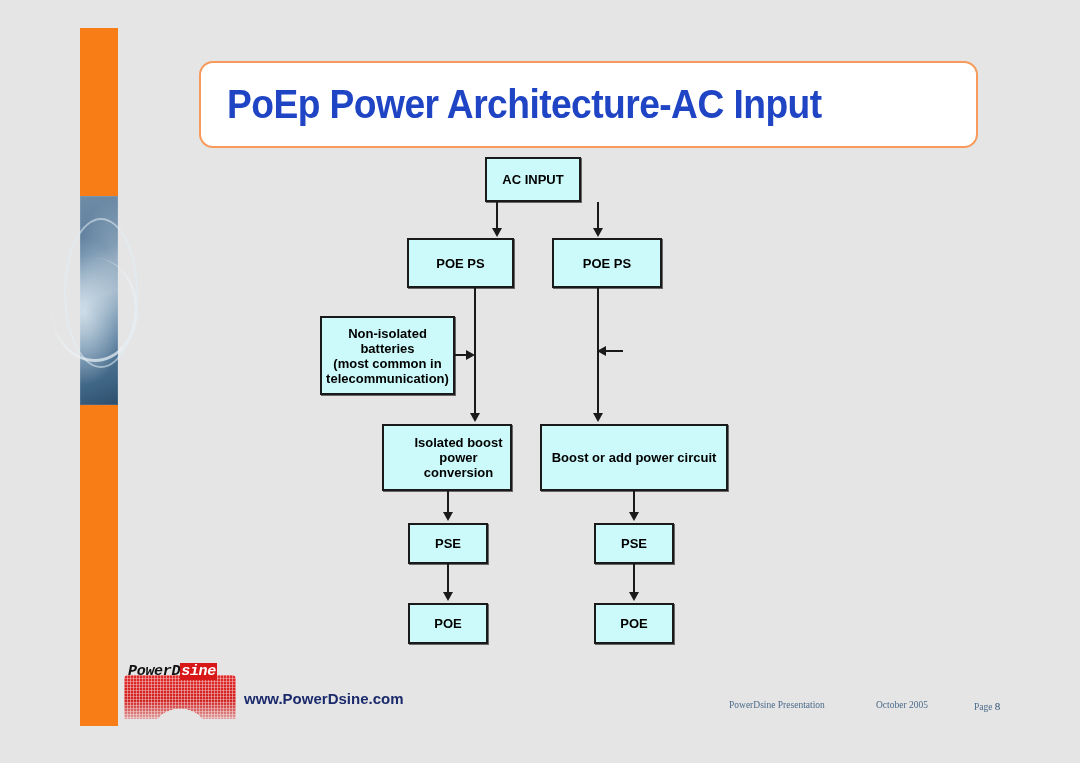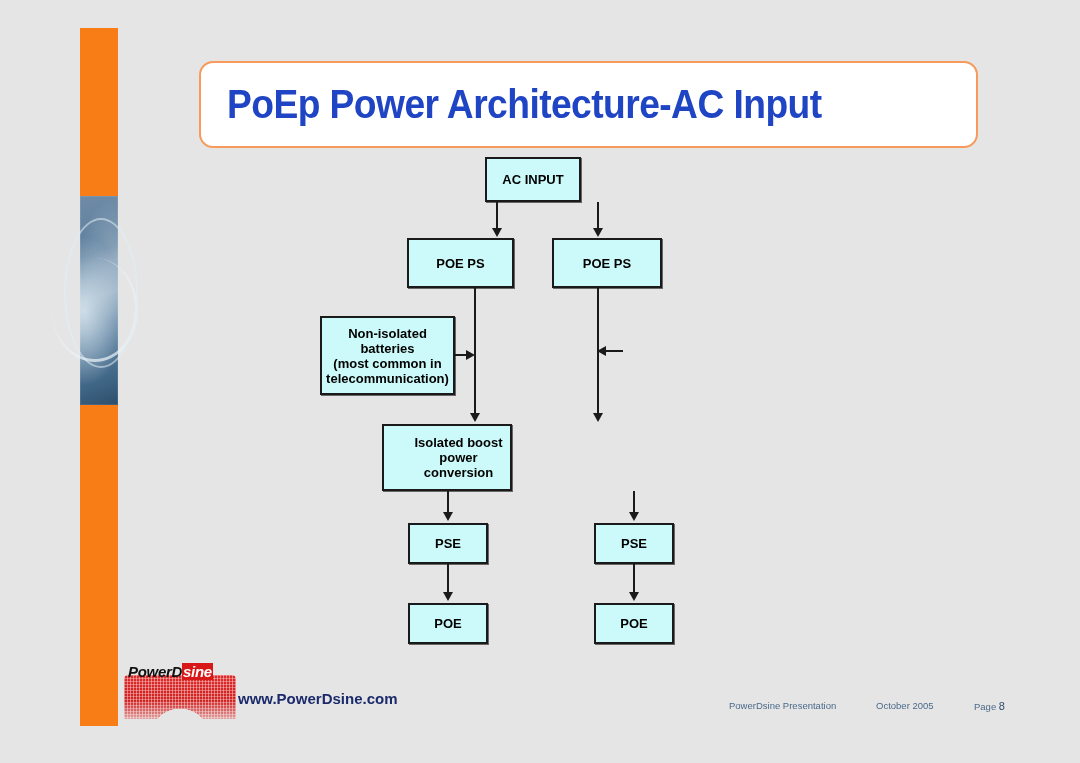--- a/index.html
+++ b/index.html
@@ -175,39 +175,41 @@
   .logo-text {
     position: absolute;
     left: 4px;
     top: 2px;
     font-size: 15px;
     font-weight: bold;
     font-style: italic;
     letter-spacing: -0.3px;
     white-space: nowrap;
     z-index: 3;
+    font-family: Liberation Mono, monospace;
   }
   .logo-text .blk { color: #111111; }
   .logo-text .red { color: #ffffff; background: #D81818; padding: 0 1px; }
 
   .site-url {
     position: absolute;
-    left: 238px;
+    left: 244px;
     top: 690px;
     font-size: 15px;
     font-weight: bold;
     color: #1B2A6B;
     white-space: nowrap;
   }
   .foot-meta {
     position: absolute;
     top: 700px;
     font-size: 9.5px;
     color: #4A6A8A;
     white-space: nowrap;
+    font-family: Liberation Serif, serif;
   }
   .foot-presentation { left: 729px; }
   .foot-date { left: 876px; }
   .foot-page { left: 938px; padding-left: 36px; }
   .foot-page .pagenum { font-size: 11px; color: #2F4F6F; }
 </style>
 </head>
 <body>
 
 <div id="slide">
@@ -254,20 +256,23 @@
     <div class="arrowhead right" style="left:466px; top:350px;"></div>
 
     <div class="edge h" style="left:606px; top:350px; width:17px;"></div>
     <div class="arrowhead left" style="left:597px; top:346px;"></div>
 
     <div class="node" style="left:382px; top:424px; width:130px; height:67px;padding-left:23px;">
       <span class="lbl">Isolated boost
 power conversion</span>
     </div>
 
+    <div class="node" style="left:540px; top:424px; width:188px; height:67px;">
+      <span class="lbl">Boost or add power circuit</span>
+    </div>
 
     <div class="edge v" style="left:447px; top:491px; height:22px;"></div>
     <div class="arrowhead down" style="left:443px; top:512px;"></div>
 
     <div class="edge v" style="left:633px; top:491px; height:22px;"></div>
     <div class="arrowhead down" style="left:629px; top:512px;"></div>
 
     <div class="node" style="left:408px; top:523px; width:80px; height:41px;">
       <span class="lbl">PSE</span>
     </div>

